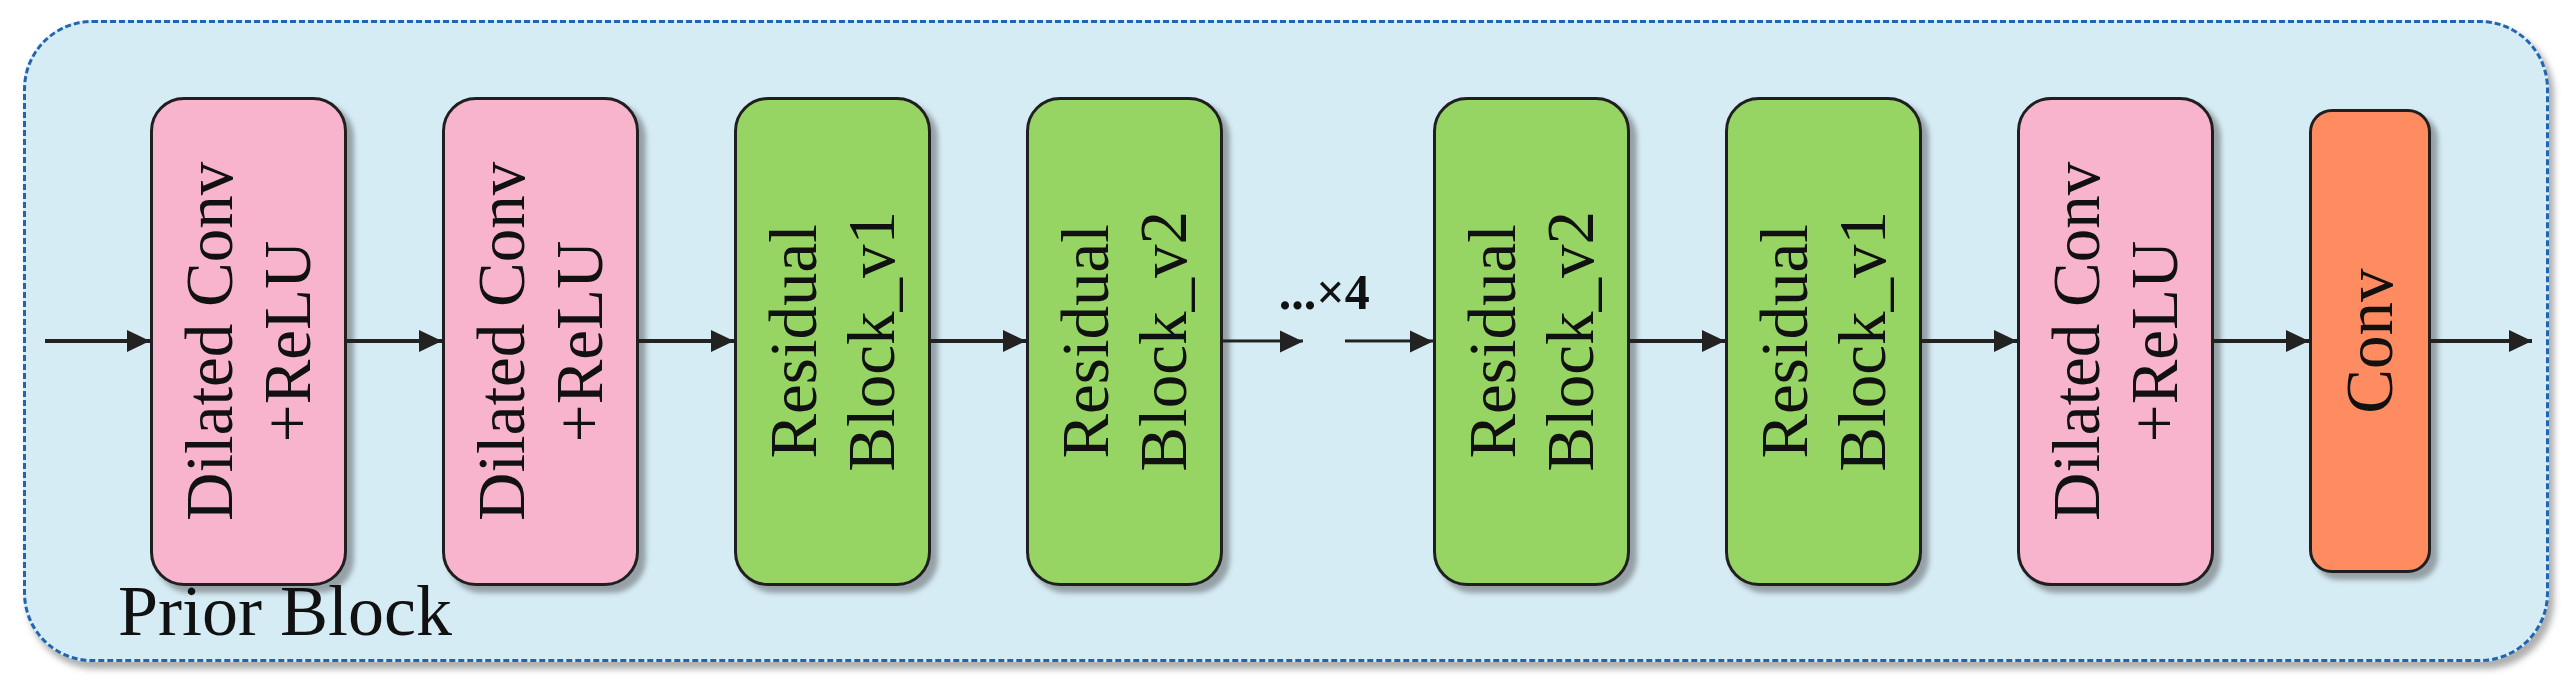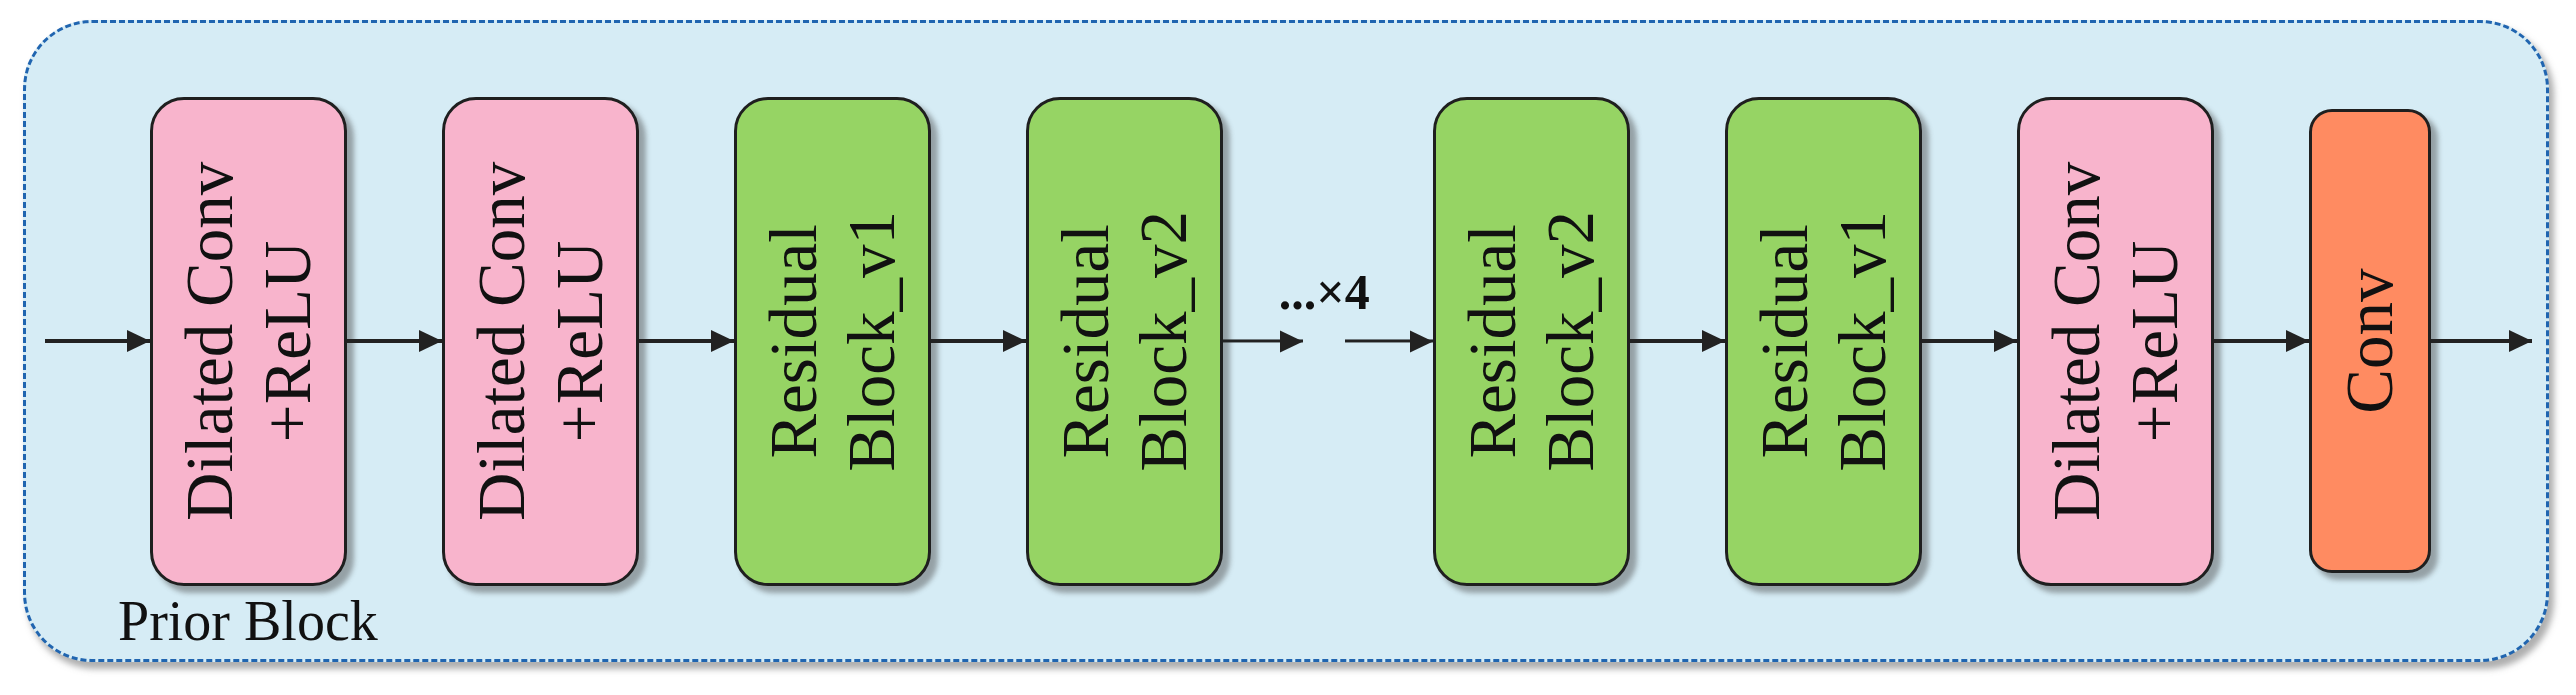--- a/index.html
+++ b/index.html
@@ -97,21 +97,21 @@
     font-size: 50px;
     font-weight: bold;
     color: var(--c-text, #111111);
     white-space: nowrap;
   }
 
   
   .prior-label {
     position: absolute;
     left: 92px; bottom: 6.1px;
-    font-size: 56px;
+    font-size: 72px;
     color: var(--c-text, #111111);
     white-space: nowrap;
   }
 </style>
 </head>
 <body>
 
 <div class="canvas">
   <div class="prior-block">
     <div class="row">

